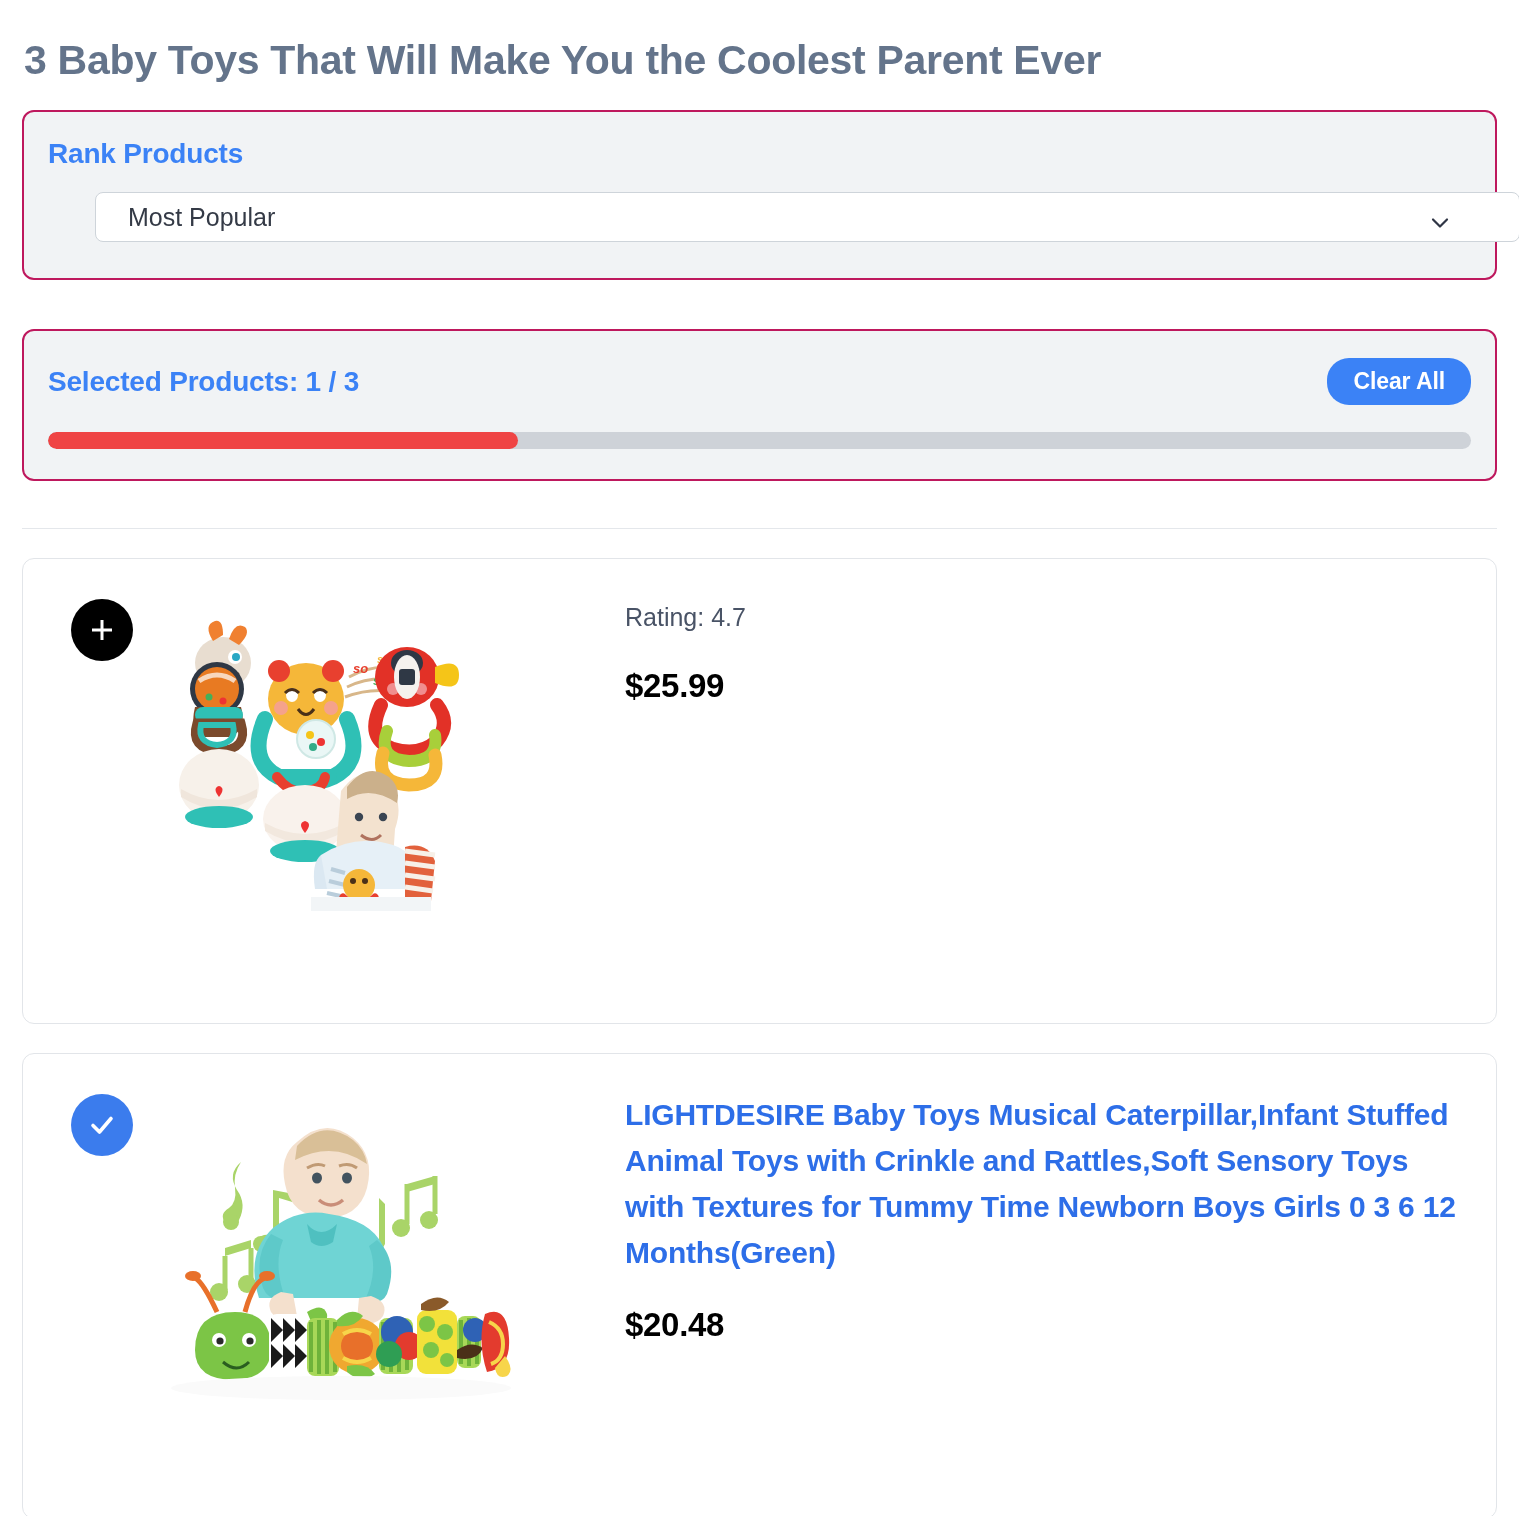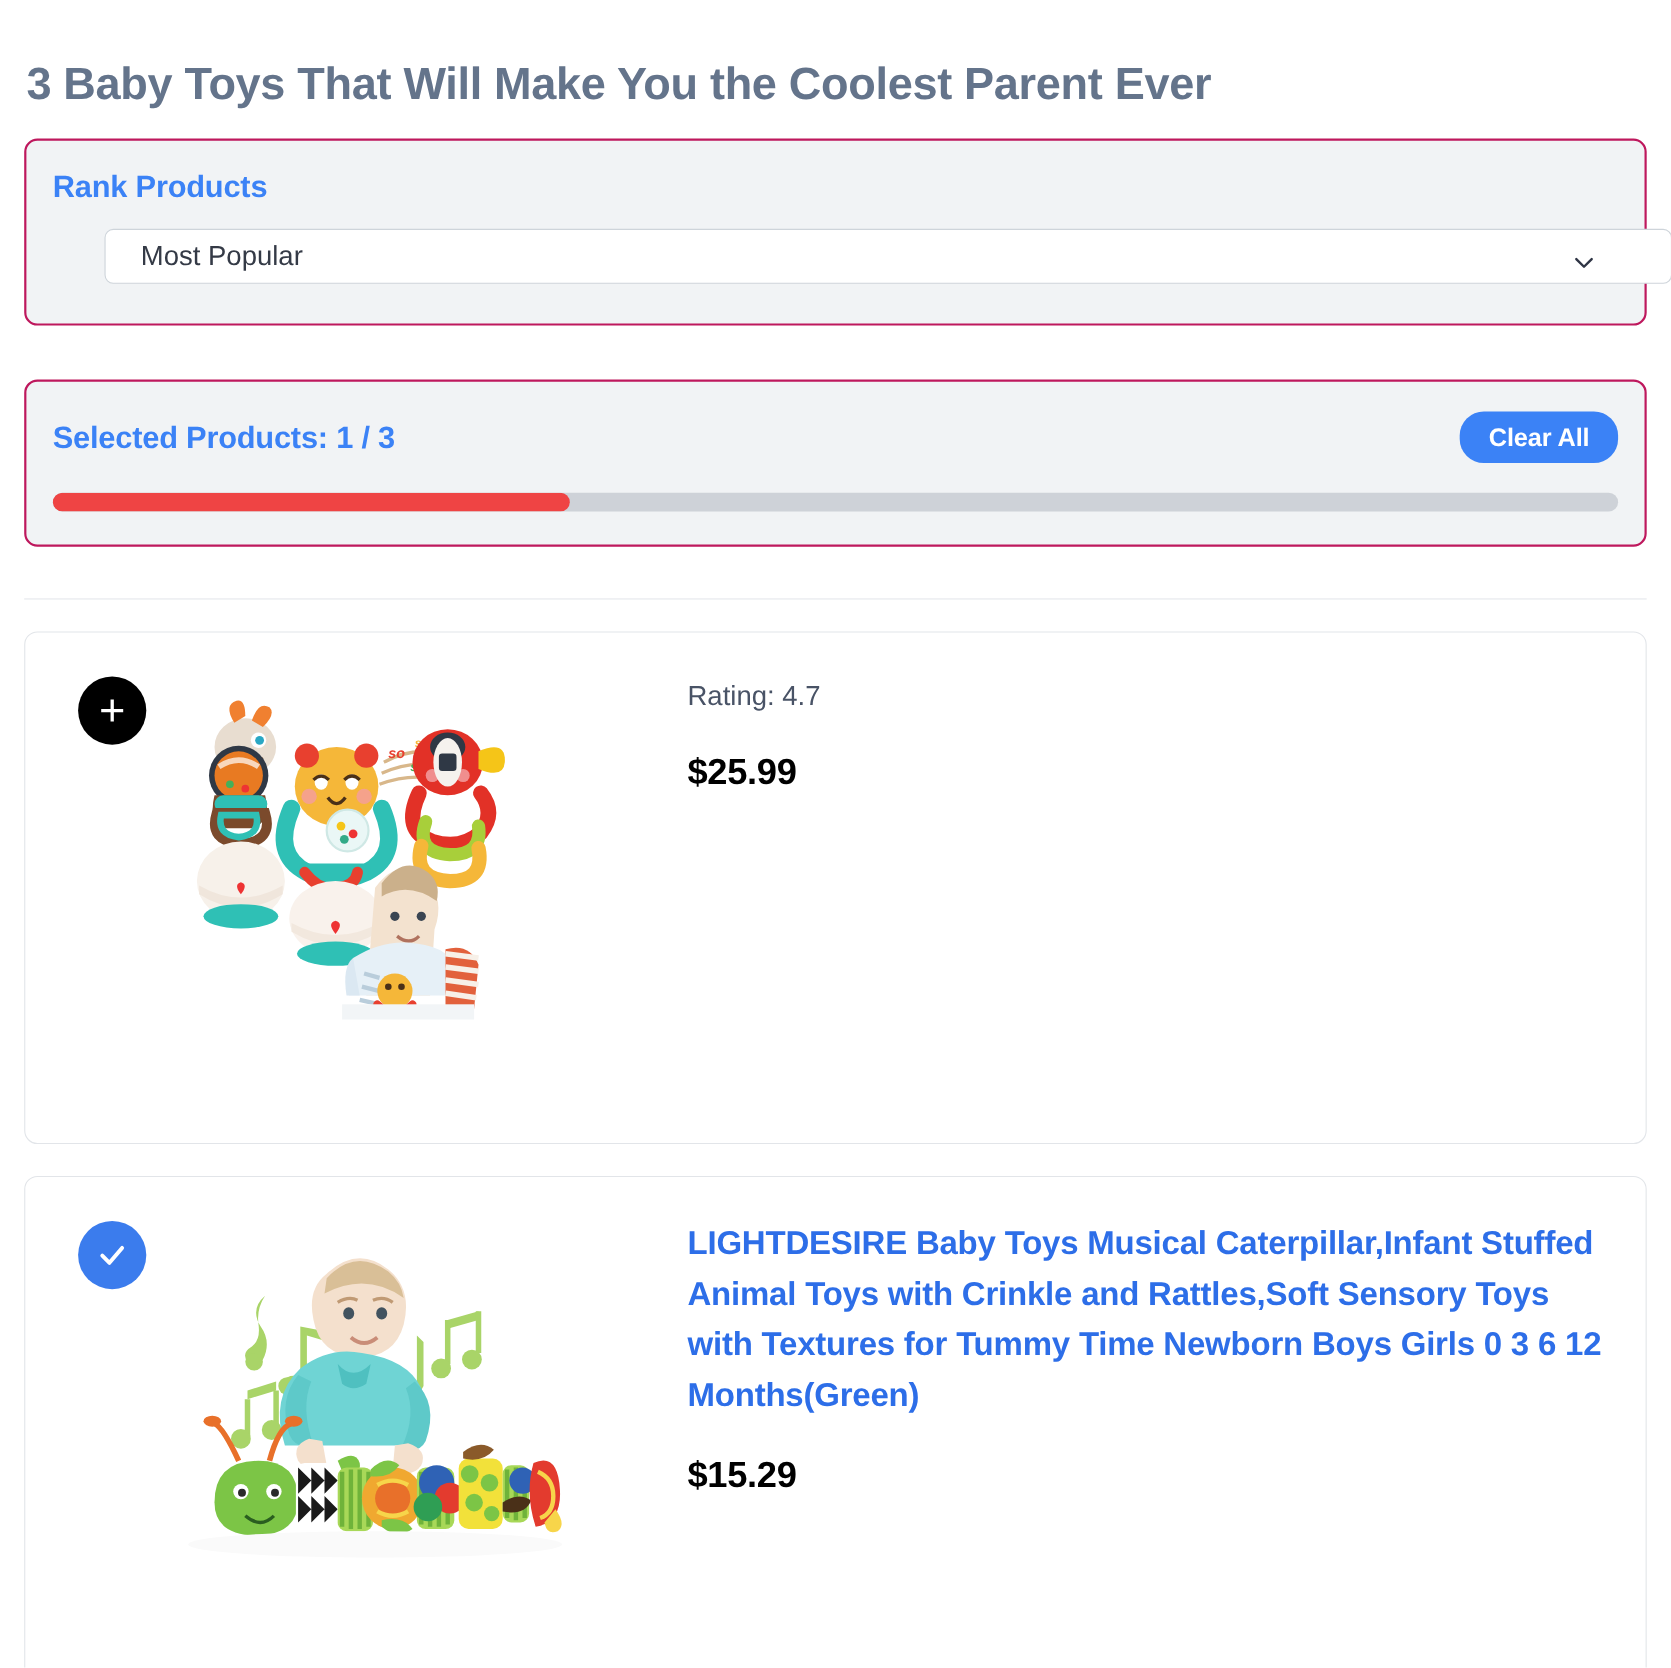--- a/index.html
+++ b/index.html
@@ -16,21 +16,21 @@
     position: relative;
     padding: 0 22px;
   }
 
   
   .page-title {
     font-size: 41px;
     font-weight: 700;
     color: #64748b;
     letter-spacing: -0.3px;
-    padding-top: 52px;
+    padding-top: 36px;
     padding-left: 2px;
     line-height: 1.2;
   }
 
   
   .panel {
     margin-top: 25px;
     background: #f1f3f5;
     border: 2px solid #be185d;
     border-radius: 12px;
@@ -400,17 +400,17 @@
           <circle cx="354" cy="224" r="12" fill="#2f62b5"></circle>
           <path d="M364 208 q22 -10 24 24 q2 30 -22 34 q-10 -30 -2 -58 z" fill="#e33b2e"></path>
           <path d="M368 216 q14 6 14 22 q0 16 -12 20" stroke="#f7d54a" stroke-width="4" fill="none"></path>
           <path d="M384 250 q10 14 2 20 q-10 4 -12 -8 z" fill="#f7d54a"></path>
           <ellipse cx="220" cy="282" rx="170" ry="12" fill="#fafafa"></ellipse>
         </svg>
       </div>
     </div>
     <div class="card-right">
       <a class="prod-title">LIGHTDESIRE Baby Toys Musical Caterpillar,Infant Stuffed Animal Toys with Crinkle and Rattles,Soft Sensory Toys with Textures for Tummy Time Newborn Boys Girls 0 3 6 12 Months(Green)</a>
-      <div class="prod-price">$15.29</div>
+      <div class="prod-price">$20.48</div>
     </div>
   </div>
 
 </div>
 
 </body></html>

